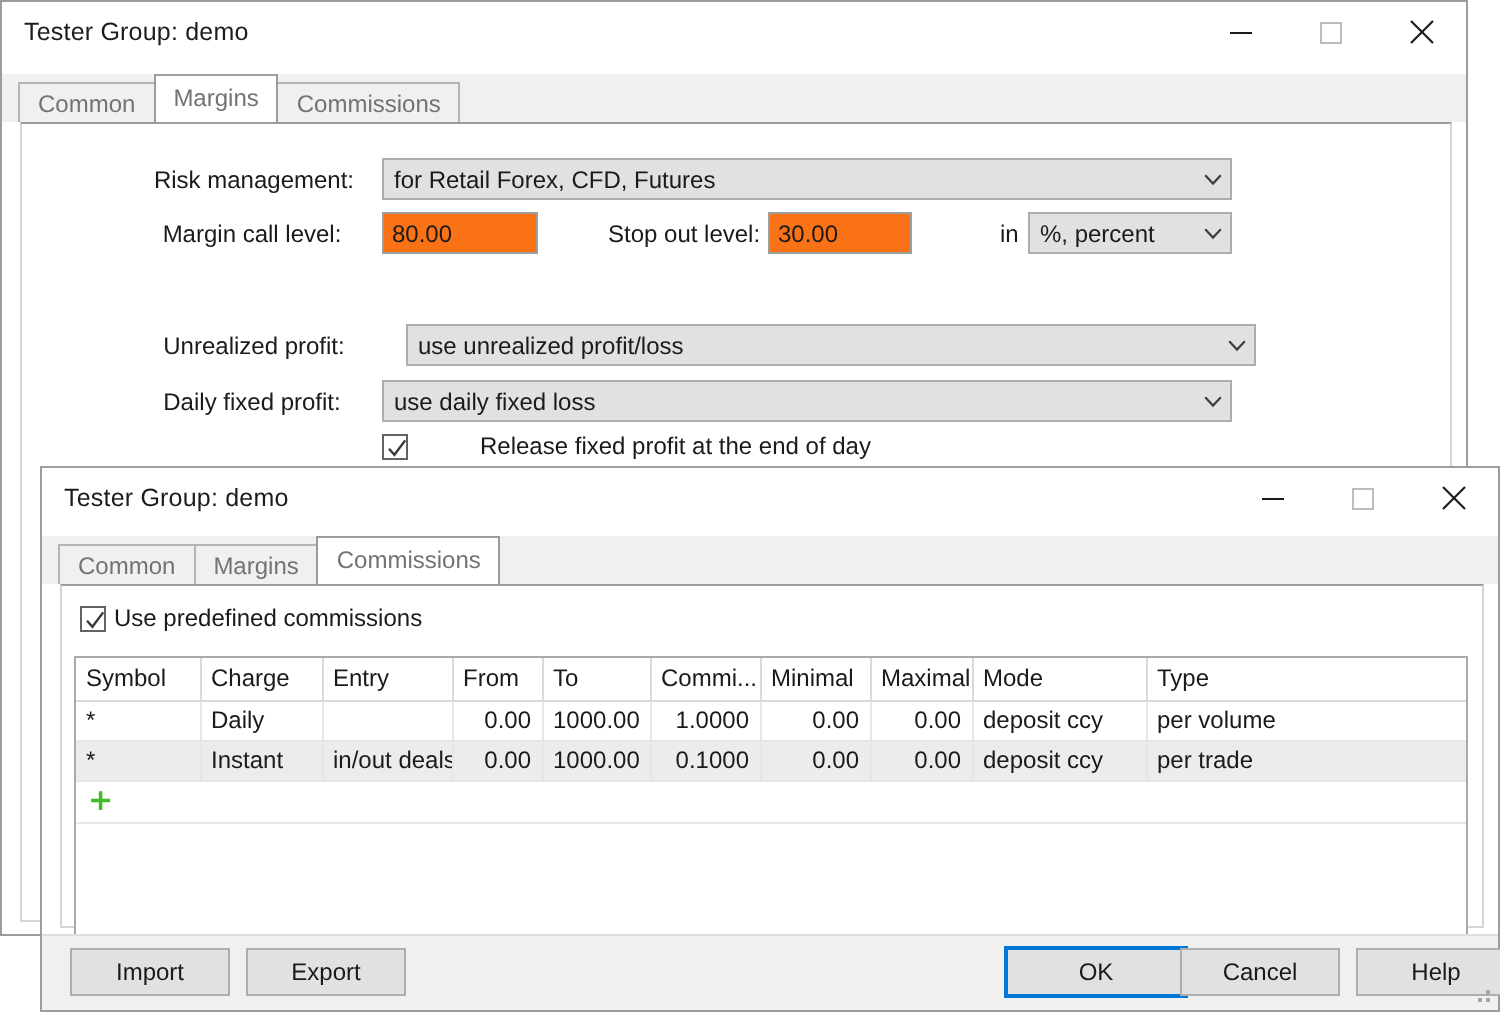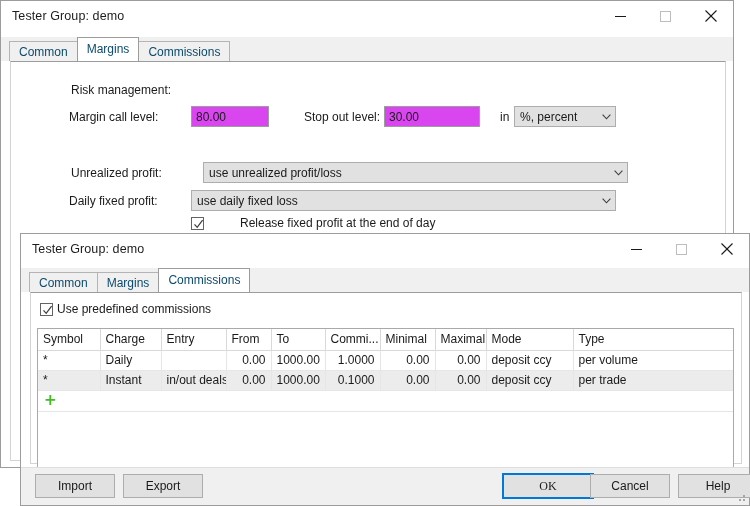--- a/index.html
+++ b/index.html
@@ -60,21 +60,21 @@
     align-items: flex-end;
     padding-left: 8px;
     box-sizing: border-box;
   }
   .tab {
     height: 20px;
     line-height: 20px;
     padding: 0 9px;
     margin-right: -1px;
     font-size: 12px;
-    color: #0c4a6e;
+    color: #737373;
     border: 1px solid #b4b4b4;
     border-bottom: none;
     background: #f0f0f0;
     box-sizing: border-box;
     white-space: nowrap;
     position: relative;
     top: 0px;
   }
   .tab.active {
     background: #ffffff;
@@ -93,21 +93,21 @@
     box-sizing: border-box;
   }
 
   
   .lbl {
     position: absolute;
     font-size: 12px;
     color: #1a1a1a;
     white-space: nowrap;
   }
-  .lbl.right { text-align: left; }
+  .lbl.right { text-align: center; }
 
   .combo {
     position: absolute;
     height: 21px;
     background: #e1e1e1;
     border: 1px solid #adadad;
     box-sizing: border-box;
     display: flex;
     align-items: center;
     padding-left: 5px;
@@ -119,21 +119,21 @@
   .combo .carrow {
     width: 17px;
     display: flex;
     align-items: center;
     justify-content: center;
     flex: 0 0 auto;
   }
   .textbox {
     position: absolute;
     height: 21px;
-    background: #d946ef;
+    background: #f97316;
     border: 1px solid #9d9d9d;
     box-sizing: border-box;
     display: flex;
     align-items: center;
     padding-left: 4px;
     font-size: 12px;
     color: #1a1a1a;
   }
   .cbrow {
     position: absolute;
@@ -281,26 +281,34 @@
 
     <div class="tabstrip" style="top:36px;">
       <div class="tab">Common</div>
       <div class="tab active">Margins</div>
       <div class="tab">Commissions</div>
     </div>
 
     <div class="tabpanel" style="left:9px; top:60px; width:716px; height:400px;">
 
       <div class="lbl right" style="left:60px; top:21px; width:112px;">Risk management:</div>
+      <div class="combo" style="left:180px; top:17px; width:425px;">
+        <span class="cval">for Retail Forex, CFD, Futures</span>
+        <span class="carrow">
+          <svg width="9" height="6" viewBox="0 0 9 6">
+              <polyline points="0.6,0.6 4.5,4.8 8.4,0.6" fill="none" stroke="#3d3d3d" stroke-width="1.1"></polyline>
+            </svg>
+        </span>
+      </div>
 
       <div class="lbl right" style="left:58px; top:48px; width:114px;">Margin call level:</div>
       <div class="textbox" style="left:180px; top:44px; width:78px;">80.00</div>
 
       <div class="lbl" style="left:293px; top:48px;">Stop out level:</div>
-      <div class="textbox" style="left:373px; top:44px; width:96px;">30.00</div>
+      <div class="textbox" style="left:373px; top:44px; width:72px;">30.00</div>
 
       <div class="lbl" style="left:489px; top:48px;">in</div>
       <div class="combo" style="left:503px; top:44px; width:102px;">
         <span class="cval">%, percent</span>
         <span class="carrow">
           <svg width="9" height="6" viewBox="0 0 9 6">
               <polyline points="0.6,0.6 4.5,4.8 8.4,0.6" fill="none" stroke="#3d3d3d" stroke-width="1.1"></polyline>
             </svg>
         </span>
       </div>
@@ -441,21 +449,21 @@
         <div class="addrow">
           <span class="plus">+</span>
         </div>
       </div>
 
     </div>
 
     <div class="btnbar">
       <div class="btn" style="left:14px; top:6px; width:80px;">Import</div>
       <div class="btn" style="left:102px; top:6px; width:80px;text-align:right;">Export</div>
-      <div class="btn default" style="left:481px; top:5px; width:92px; height:26px;font-family:Liberation Serif, serif;">OK</div>
+      <div class="btn default" style="left:481px; top:5px; width:92px; height:26px;">OK</div>
       <div class="btn" style="left:569px; top:6px; width:80px;">Cancel</div>
       <div class="btn" style="left:657px; top:6px; width:80px;">Help</div>
       <div class="grip">
         <i style="left:8px; top:8px;"></i>
         <i style="left:4px; top:8px;"></i>
         <i style="left:8px; top:4px;"></i>
       </div>
     </div>
   </div>
 

